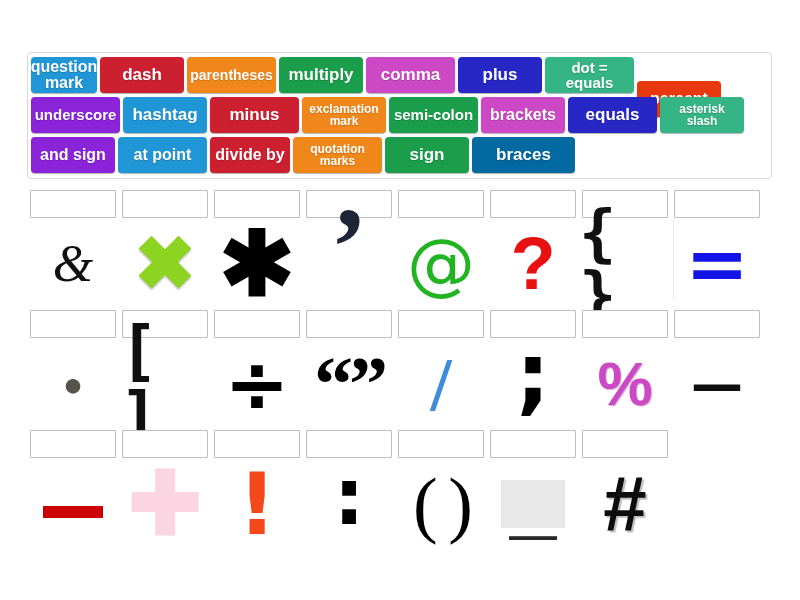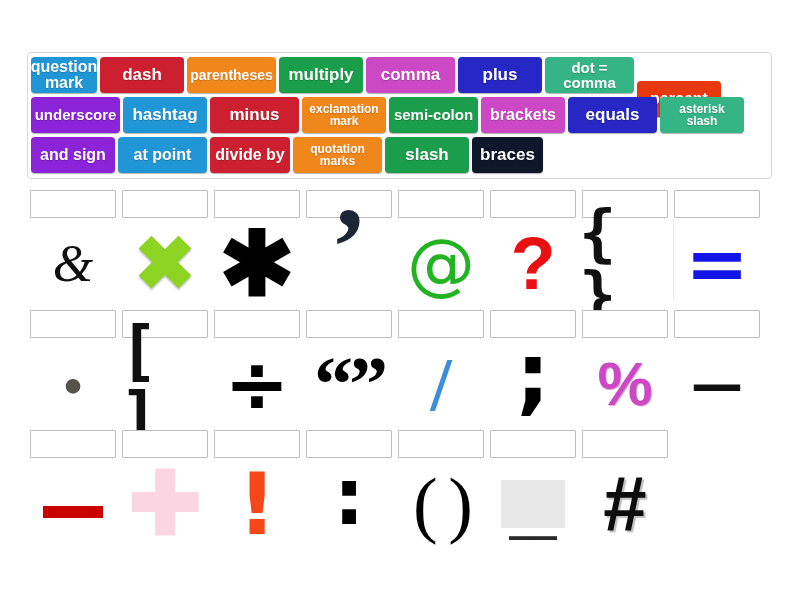--- a/index.html
+++ b/index.html
@@ -111,42 +111,42 @@
 <div id="app">
 
   <div class="word-bank" id="word-bank">
       <div class="wb-row">
         <div class="tile" style="background: rgb(33, 150, 214); width: 66px; font-size: 16px;">question mark</div>
         <div class="tile" style="background: rgb(204, 32, 49); width: 84px; font-size: 17px;">dash</div>
         <div class="tile" style="background: rgb(240, 135, 26); width: 89px; font-size: 14px;">parentheses</div>
         <div class="tile" style="background: rgb(27, 158, 75); width: 84px; font-size: 17px;">multiply</div>
         <div class="tile" style="background: rgb(204, 72, 196); width: 89px; font-size: 17px;">comma</div>
         <div class="tile" style="background: rgb(39, 39, 198); width: 84px; font-size: 17px;">plus</div>
-        <div class="tile" style="background: rgb(53, 180, 133); width: 89px; font-size: 15px;">dot = comma</div>
+        <div class="tile" style="background: rgb(53, 180, 133); width: 89px; font-size: 15px;">dot = equals</div>
         <div class="tile" style="background: rgb(232, 56, 13); width: 84px; font-size: 16px; margin-top: 24px;">percent</div>
       </div>
       <div class="wb-row">
         <div class="tile" style="background: rgb(139, 35, 217); width: 89px; font-size: 15px;">underscore</div>
         <div class="tile" style="background: rgb(33, 150, 214); width: 84px; font-size: 17px;">hashtag</div>
         <div class="tile" style="background: rgb(204, 32, 49); width: 89px; font-size: 17px;">minus</div>
         <div class="tile" style="background: rgb(240, 135, 26); width: 84px; font-size: 12px;">exclamation
 mark</div>
         <div class="tile" style="background: rgb(27, 158, 75); width: 89px; font-size: 15px;">semi-colon</div>
         <div class="tile" style="background: rgb(204, 72, 196); width: 84px; font-size: 16px;">brackets</div>
         <div class="tile" style="background: rgb(39, 39, 198); width: 89px; font-size: 17px;">equals</div>
         <div class="tile" style="background: rgb(53, 180, 133); width: 84px; font-size: 12px;">asterisk slash</div>
       </div>
       <div class="wb-row">
         <div class="tile" style="background: rgb(139, 35, 217); width: 84px; font-size: 16px;">and sign</div>
         <div class="tile" style="background: rgb(33, 150, 214); width: 89px; font-size: 16px;">at point</div>
         <div class="tile" style="background: rgb(204, 32, 49); width: 80px; font-size: 16px;">divide by</div>
         <div class="tile" style="background: rgb(240, 135, 26); width: 89px; font-size: 12px;">quotation
 marks</div>
-        <div class="tile" style="background: rgb(27, 158, 75); width: 84px; font-size: 17px;">slash</div>
-        <div class="tile" style="background: #0f172a; width: 71px; font-size: 17px;">braces</div>
+        <div class="tile" style="background: rgb(27, 158, 75); width: 84px; font-size: 17px;">sign</div>
+        <div class="tile" style="background: #0369a1; width: 103px; font-size: 17px;">braces</div>
       </div>
     </div>
 
   <div id="rows-host">
       <div class="answer-row" style="top: 190px;">
         <div class="cell">
           <div class="drop-box"></div>
           <div class="sym-wrap">
             <span class="sym" style="font-family: &quot;Liberation Serif&quot;, serif; font-style: italic; font-size: 52px; color: rgb(16, 16, 16);">&amp;</span>
           </div>

